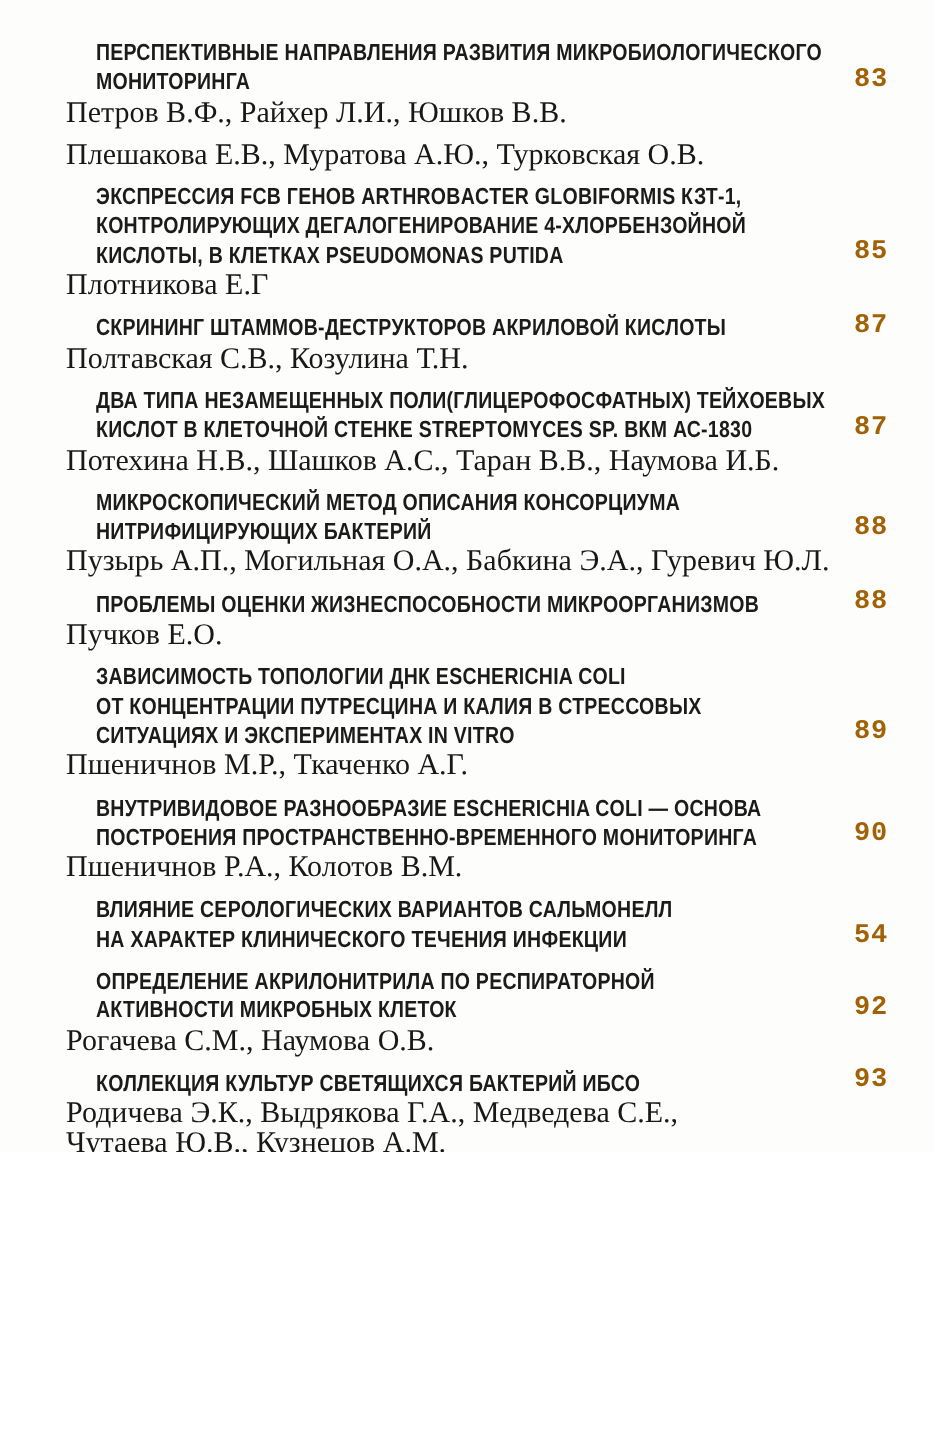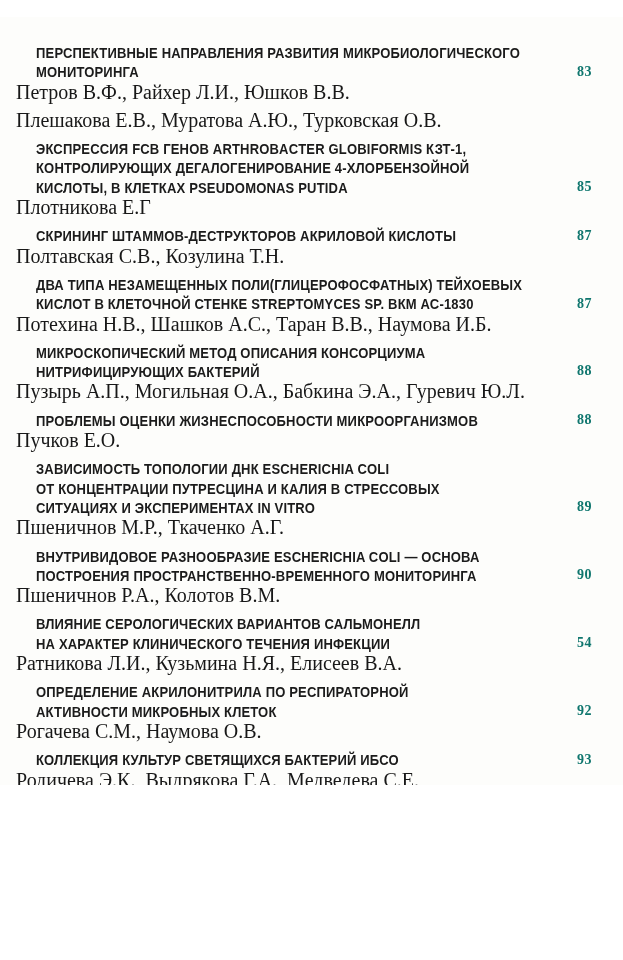--- a/index.html
+++ b/index.html
@@ -6,23 +6,22 @@
     margin: 0;
     padding: 0;
     background: #ffffff;
   }
   .page {
     position: relative;
     width: 623px;
     height: 768px;
     box-sizing: border-box;
     background: #fdfdfb;
-    padding: 26px 31px 0 16px;
+    padding: 26px 31px 0 44px;
     overflow: hidden;
-    margin-top: 17px;
   }
   .entry {
     margin-bottom: 9px;
   }
   .title-row {
     position: relative;
     padding-left: 20px;
   }
   .title {
     display: block;
@@ -34,25 +33,25 @@
     letter-spacing: 0.2px;
     color: #1b1b1b;
     white-space: pre-line;
     transform: scaleX(0.84);
     transform-origin: left top;
   }
   .pagenum {
     position: absolute;
     right: 0;
     bottom: 2px;
-    font-family: Liberation Serif, serif;
+    font-family: Liberation Mono, monospace;
     font-weight: 700;
-    font-size: 14px;
+    font-size: 18px;
     letter-spacing: 0.5px;
-    color: #0f766e;
+    color: #a16207;
   }
   .authors {
     margin-top: 1px;
     font-family: "Liberation Serif", serif;
     font-size: 20px;
     line-height: 19.3px;
     color: #181818;
     white-space: pre-line;
   }
   .footer-pagenum {
@@ -143,21 +142,20 @@
     </div>
     <div class="authors">Пшеничнов Р.А., Колотов В.М.</div>
   </div>
 
   <div class="entry">
     <div class="title-row">
       <span class="title">ВЛИЯНИЕ СЕРОЛОГИЧЕСКИХ ВАРИАНТОВ САЛЬМОНЕЛЛ
 НА ХАРАКТЕР КЛИНИЧЕСКОГО ТЕЧЕНИЯ ИНФЕКЦИИ</span>
       <span class="pagenum">54</span>
     </div>
-    <div class="authors">Ратникова Л.И., Кузьмина Н.Я., Елисеев В.А.</div>
   </div>
 
   <div class="entry">
     <div class="title-row">
       <span class="title">ОПРЕДЕЛЕНИЕ АКРИЛОНИТРИЛА ПО РЕСПИРАТОРНОЙ
 АКТИВНОСТИ МИКРОБНЫХ КЛЕТОК</span>
       <span class="pagenum">92</span>
     </div>
     <div class="authors">Рогачева С.М., Наумова О.В.</div>
   </div>

